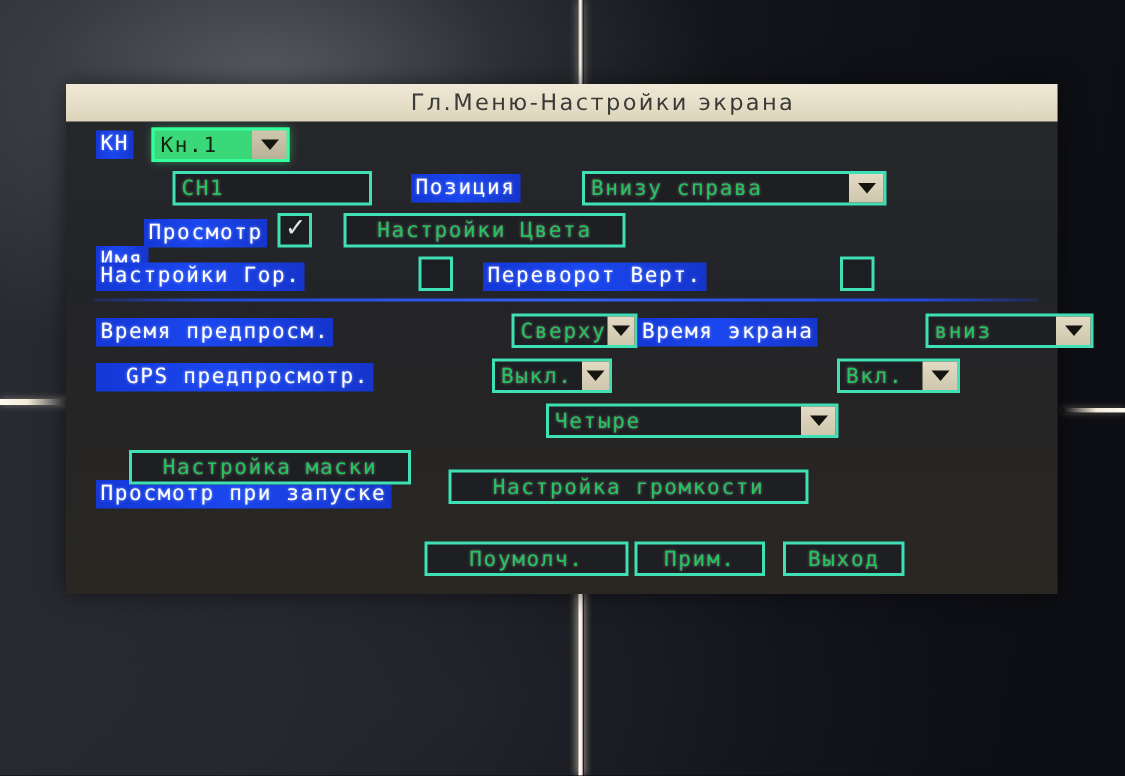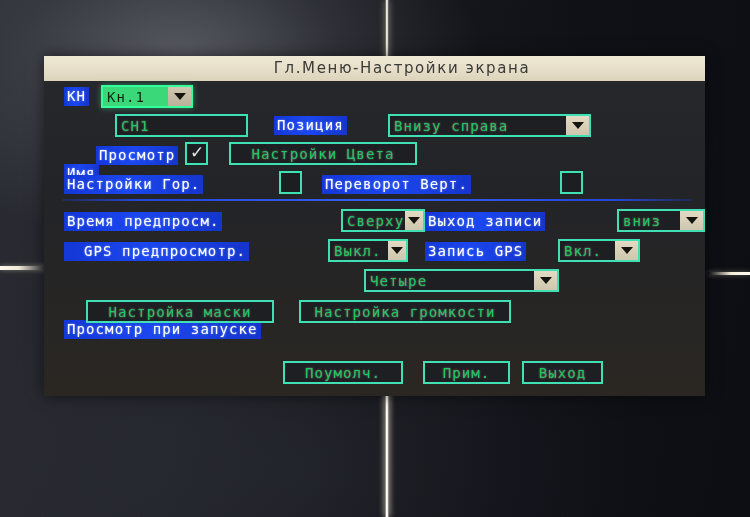--- a/index.html
+++ b/index.html
@@ -202,60 +202,59 @@
     <div class="sep" style="left:18px; top:143px; width:630px;"></div>
 
     <div class="lbl" style="left:20px; top:156px;">Время предпросм.</div>
     <div class="box" style="left:262px; top:153px; width:84px;margin-left:35px;">
       <span class="txt">Сверху</span>
       <span class="arrow" style="width:18px;">
           <i></i>
         </span>
     </div>
 
-    <div class="lbl" style="left:381px; top:156px;">Выход записи</div>
-    <div class="box" style="left:573px; top:153px; width:88px;">
+    <div class="lbl" style="left:381px; top:156px;">Время экрана</div>
+    <div class="box" style="left:573px; top:153px; width:112px;">
       <span class="txt">вниз</span>
       <span class="arrow">
           <i></i>
         </span>
     </div>
 
     <div class="lbl" style="left:20px; top:186px;padding-left:20px;">GPS предпросмотр.</div>
     <div class="box" style="left:284px; top:183px; width:80px;padding-left:48px;">
       <span class="txt">Выкл.</span>
       <span class="arrow" style="width:18px;">
           <i></i>
         </span>
     </div>
 
-    <div class="lbl" style="left:381px; top:186px;">Запись GPS</div>
     <div class="box" style="left:514px; top:183px; width:82px;">
       <span class="txt">Вкл.</span>
       <span class="arrow">
           <i></i>
         </span>
     </div>
 
     <div class="lbl" style="left:20px; top:216px;margin-top:48px;">Просмотр при запуске</div>
     <div class="box" style="left:320px; top:213px; width:195px;">
       <span class="txt">Четыре</span>
       <span class="arrow">
           <i></i>
         </span>
     </div>
 
     <div class="box center" style="left:42px; top:244px; width:188px;">
       <span class="txt">Настройка маски</span>
     </div>
-    <div class="box center" style="left:255px; top:244px; width:212px;">
+    <div class="box center" style="left:255px; top:257px; width:240px;">
       <span class="txt">Настройка громкости</span>
     </div>
 
-    <div class="box center btn" style="left:239px; top:305px; width:120px;">
+    <div class="box center btn" style="left:239px; top:305px; width:136px;">
       <span class="txt">Поумолч.</span>
     </div>
     <div class="box center btn" style="left:478px; top:305px; width:81px;">
       <span class="txt">Выход</span>
     </div>
     <div class="box center btn" style="left:379px; top:305px; width:87px;">
       <span class="txt">Прим.</span>
     </div>
 
   </div>

